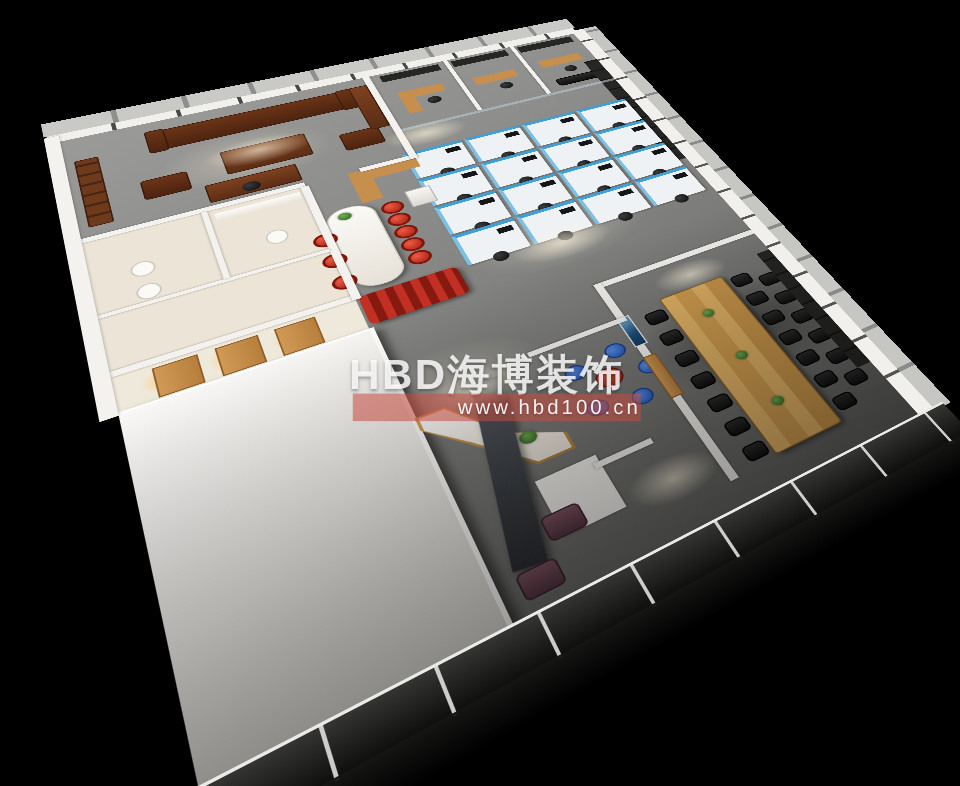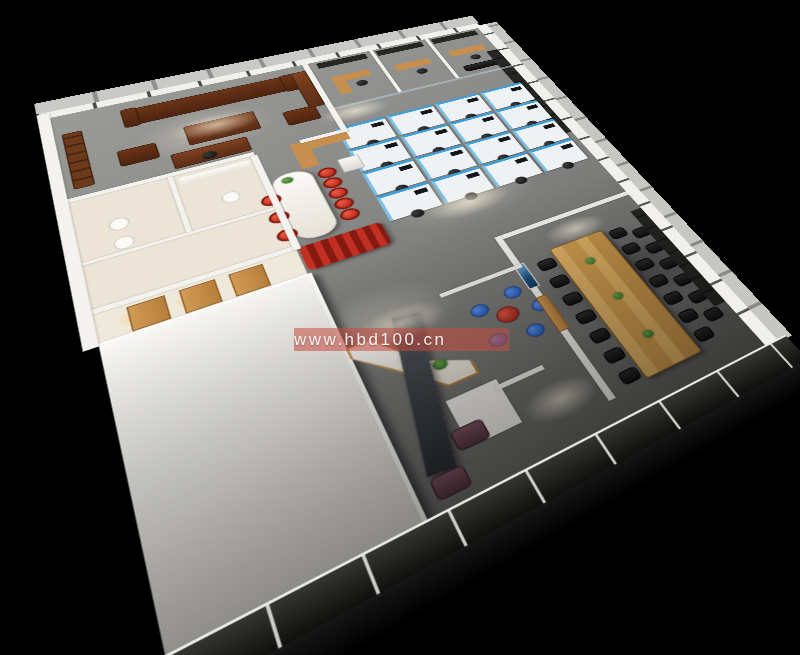--- a/index.html
+++ b/index.html
@@ -58,22 +58,22 @@
   .recep-wood{background:linear-gradient(#d3a35c,#b07f3e);}
   .ottoman{background:linear-gradient(#7d5260,#563442);border-radius:4px;border:1px solid #3c2430;}
   .bluechair{background:radial-gradient(circle at 35% 35%,#5a8fe8,#1d4fb0);border-radius:50%;border:1px solid #163c86;}
   .painting{background:linear-gradient(160deg,#7fb7d8,#1d4f7e 60%,#123a5e);border:1px solid #e8e8e6;}
   .fridge{background:linear-gradient(#f8f7f4,#dcdad4);border:1px solid #b9b7b0;}
   .conf-table{background:linear-gradient(90deg,#e2b366 0 22%,#cf9c4f 22% 50%,#e0b164 50% 72%,#c8954a 72% 100%);border:1px solid #8e6426;border-radius:3px;box-shadow:2px 2px 4px rgba(0,0,0,.45);}
   .bar-counter{background:linear-gradient(#fbfaf7,#e7e2d8);border:1px solid #cfcabf;border-radius:17px;box-shadow:2px 2px 4px rgba(0,0,0,.4);}
   
   .wm-title{position:absolute;left:291px;top:289px;font-size:35px;font-weight:bold;letter-spacing:2px;
      color:rgba(255,255,255,.84);text-shadow:0 2px 3px rgba(30,30,30,.4);white-space:nowrap;}
-  .wm-band{position:absolute;left:294px;top:328px;width:215px;height:23px;background:var(--watermark_band,rgba(199,77,63,.55));
-     text-align:left;}
+  .wm-band{position:absolute;left:294px;top:328px;width:240px;height:23px;background:var(--watermark_band,rgba(199,77,63,.55));
+     text-align:right;}
   .wm-band span{font-size:17px;letter-spacing:2.5px;color:rgba(255,255,255,.92);line-height:23px;text-shadow:0 1px 2px rgba(60,20,15,.4);}
 </style>
 </head>
 <body>
 
 <div class="stage">
   <div class="plan">
 
     <div class="abs floor"></div>
 
@@ -222,16 +222,17 @@
 
     <div class="abs glow" style="left:220px;top:100px;width:70px;height:36px;"></div>
     <div class="abs glow" style="left:90px;top:62px;width:80px;height:40px;"></div>
     <div class="abs glow" style="left:260px;top:300px;width:80px;height:40px;"></div>
     <div class="abs glow" style="left:160px;top:420px;width:70px;height:40px;"></div>
     <div class="abs glow" style="left:340px;top:390px;width:60px;height:32px;"></div>
     <div class="abs glow" style="left:240px;top:560px;width:60px;height:36px;"></div>
     <div class="abs floor-vig"></div>
   </div>
 
+  <div class="wm-title">HBD海博装饰</div>
   <div class="wm-band">
     <span>www.hbd100.cn</span>
   </div>
 </div>
 
 </body></html>

